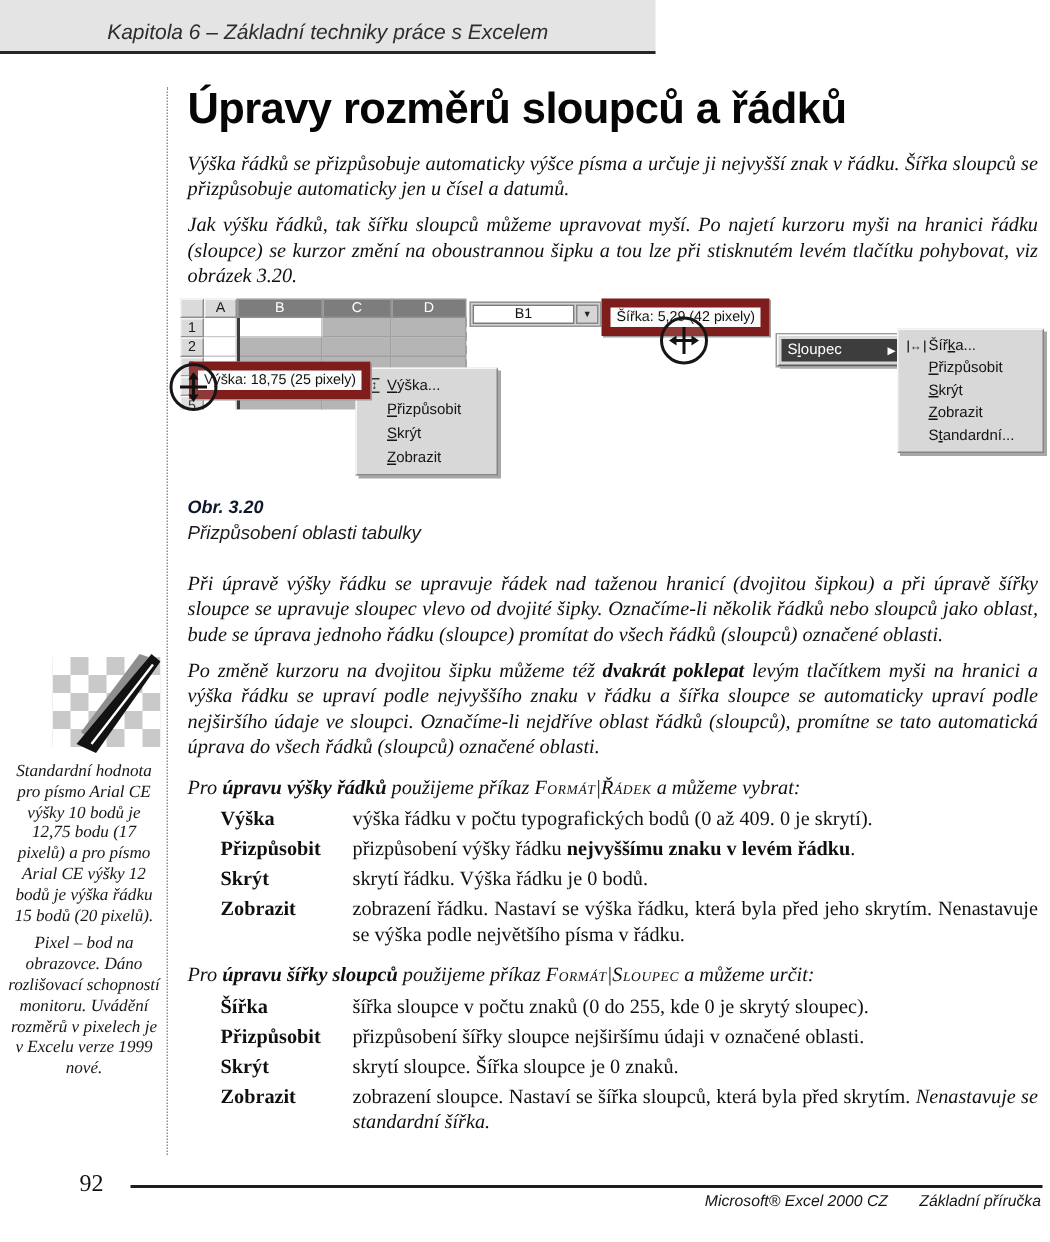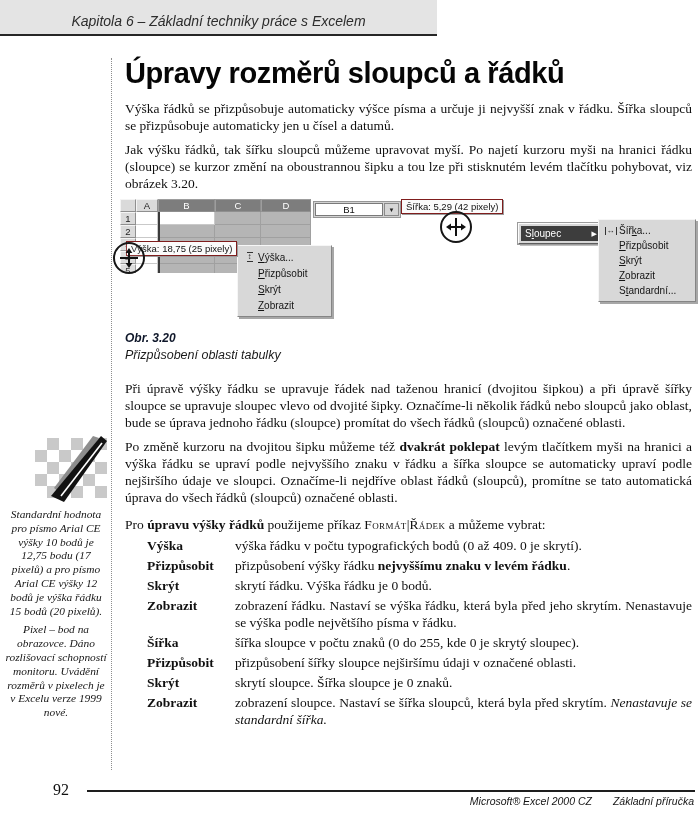--- a/index.html
+++ b/index.html
@@ -10,21 +10,21 @@
   .header-band{position:absolute;left:0;top:0;width:437px;height:36px;background:#e4e4e4;
     border-bottom:2px solid #262626;display:flex;align-items:flex-end;justify-content:center;padding-bottom:5px;box-sizing:border-box;}
   .header-band span{font-family:"Liberation Sans",sans-serif;font-style:italic;font-size:14px;color:#2d2d2d;}
 
   .vdots{position:absolute;left:111px;top:58px;height:712px;width:0;border-left:1px dotted #8d8d8d;}
 
   
   .main{position:absolute;left:125px;top:57px;width:567px;}
   h1.title{font-family:"Liberation Sans",sans-serif;font-size:29px;font-weight:bold;
     letter-spacing:-0.4px;margin:0 0 10px 0;color:#060606;}
-  p.body{font-size:13.5px;line-height:17px;text-align:justify;margin:0 0 7px 0;}
+  p.body{font-size:13.5px;line-height:17px;text-align:justify;margin:0 0 7px 0;font-style:italic;}
   p.lead{margin:10px 0 4px 0;}
   .bold{font-weight:bold}.ital{font-style:italic}
   .sc{font-variant:small-caps;letter-spacing:0.4px;margin-top:48px;}
 
   
   .dl{margin:0 0 2px 0;}
   .dl-row{display:flex;margin:0 0 3px 0;}
   .dl-term{width:88px;margin-left:22px;flex-shrink:0;font-weight:bold;font-size:13.5px;line-height:17px;}
   .dl-desc{flex:1;font-size:13.5px;line-height:17px;text-align:justify;}
 
@@ -46,21 +46,21 @@
   .sel-overlay{position:absolute;left:38px;top:13px;width:151px;height:61px;
     border-left:2px solid #3a3a3a;border-right:2px dashed #000;pointer-events:none;}
 
   .namebar{position:absolute;left:193px;top:2px;width:88px;height:17px;background:#d2d2d2;
     border:1px solid #969696;display:flex;align-items:stretch;padding:1px;box-sizing:border-box;}
   .namebox{flex:1;background:#fff;border:1px solid #7a7a7a;font-size:9.5px;color:#111;
     display:flex;align-items:center;justify-content:center;}
   .namedrop{width:13px;background:#d6d6d6;border:1px solid #8a8a8a;margin-left:1px;
     display:flex;align-items:center;justify-content:center;font-size:6px;color:#222;}
 
-  .tip{position:absolute;background:#fbfbfb;border:1px solid #7f1d1d;box-shadow:1px 1px 0 #9c9c9c;
+  .tip{position:absolute;background:#fbfbfb;border:6px solid #7f1d1d;box-shadow:1px 1px 0 #9c9c9c;
     font-size:9.5px;padding:1px 4px;white-space:nowrap;color:#111;z-index:4;}
   .ltip{left:6px;top:42px;}
   .rtip{left:281px;top:0px;}
 
   .curs{position:absolute;width:28px;height:28px;border:2px solid #161616;border-radius:50%;
     display:flex;align-items:center;justify-content:center;z-index:5;background:rgba(255,255,255,0.12);}
   .lcurs{left:-7px;top:43px;}
   .rcurs{left:320px;top:12px;}
 
   .menu-wrap{position:absolute;background:#d8d8d8;border:1px solid #fcfcfc;border-right-color:#5d5d5d;
@@ -294,20 +294,21 @@
       <div class="dl-row">
         <div class="dl-term">Skrýt</div>
         <div class="dl-desc"><span>skrytí řádku. Výška řádku je 0 bodů.</span></div>
       </div>
       <div class="dl-row">
         <div class="dl-term">Zobrazit</div>
         <div class="dl-desc"><span>zobrazení řádku. Nastaví se výška řádku, která byla před jeho skrytím. Nenastavuje se výška podle největšího písma v řádku.</span></div>
       </div>
     </div>
 
+  <p class="body lead"><span>Pro </span><span class="bold">úpravu šířky sloupců</span><span> použijeme příkaz </span><span class="sc">Formát</span><span>|</span><span class="sc">Sloupec</span><span> a můžeme určit:</span></p>
   <div class="dl">
       <div class="dl-row">
         <div class="dl-term">Šířka</div>
         <div class="dl-desc"><span>šířka sloupce v počtu znaků (0 do 255, kde 0 je skrytý sloupec).</span></div>
       </div>
       <div class="dl-row">
         <div class="dl-term">Přizpůsobit</div>
         <div class="dl-desc"><span>přizpůsobení šířky sloupce nejširšímu údaji v označené oblasti.</span></div>
       </div>
       <div class="dl-row">

